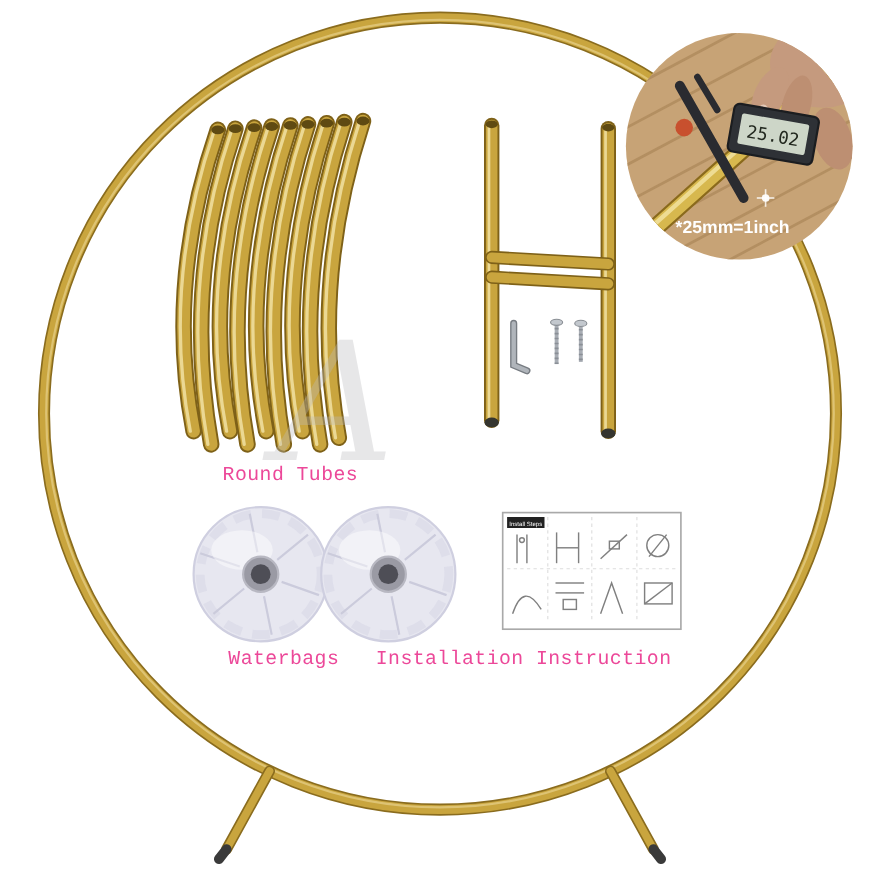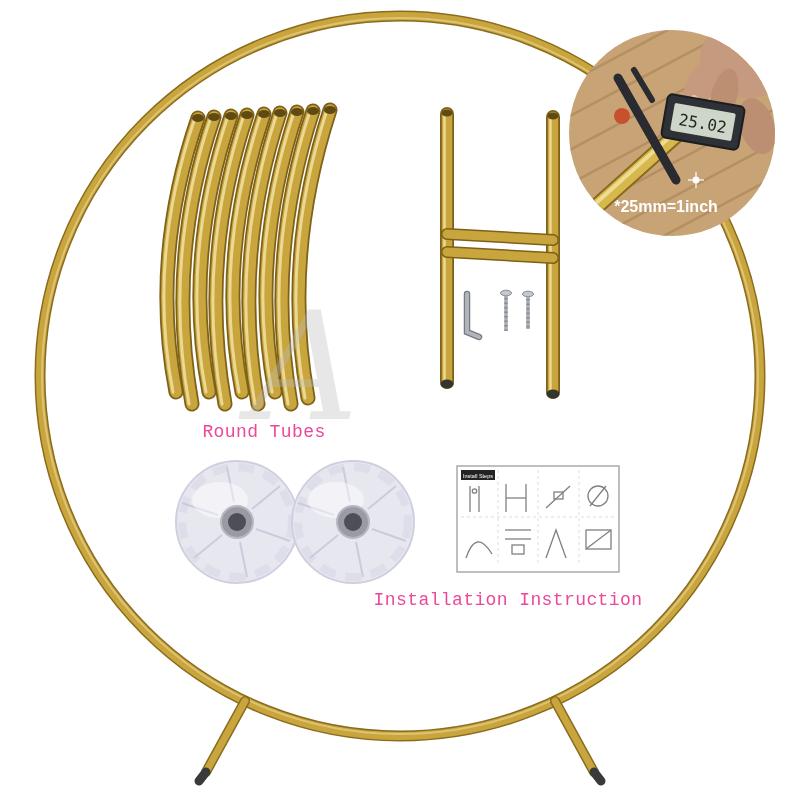--- a/index.html
+++ b/index.html
@@ -251,15 +251,16 @@
         <path d="M546,558 L556,530 L566,558"></path>
         <rect x="586" y="530" width="25" height="19"></rect>
         <line x1="586" y1="549" x2="611" y2="530"></line>
       </g>
     </g>
   </svg>
 
   <div class="watermark">A</div>
 
   <div class="label" style="left:264px; top:422px;">Round Tubes</div>
-  <div class="label" style="left:508px; top:590px;">Installation Instruction</div>
+  <div class="label" style="left:258px; top:590px;">Waterbags</div>
+  <div class="label" style="left:476px; top:590px;">Installation Instruction</div>
 
 </div>
 
 </body></html>

